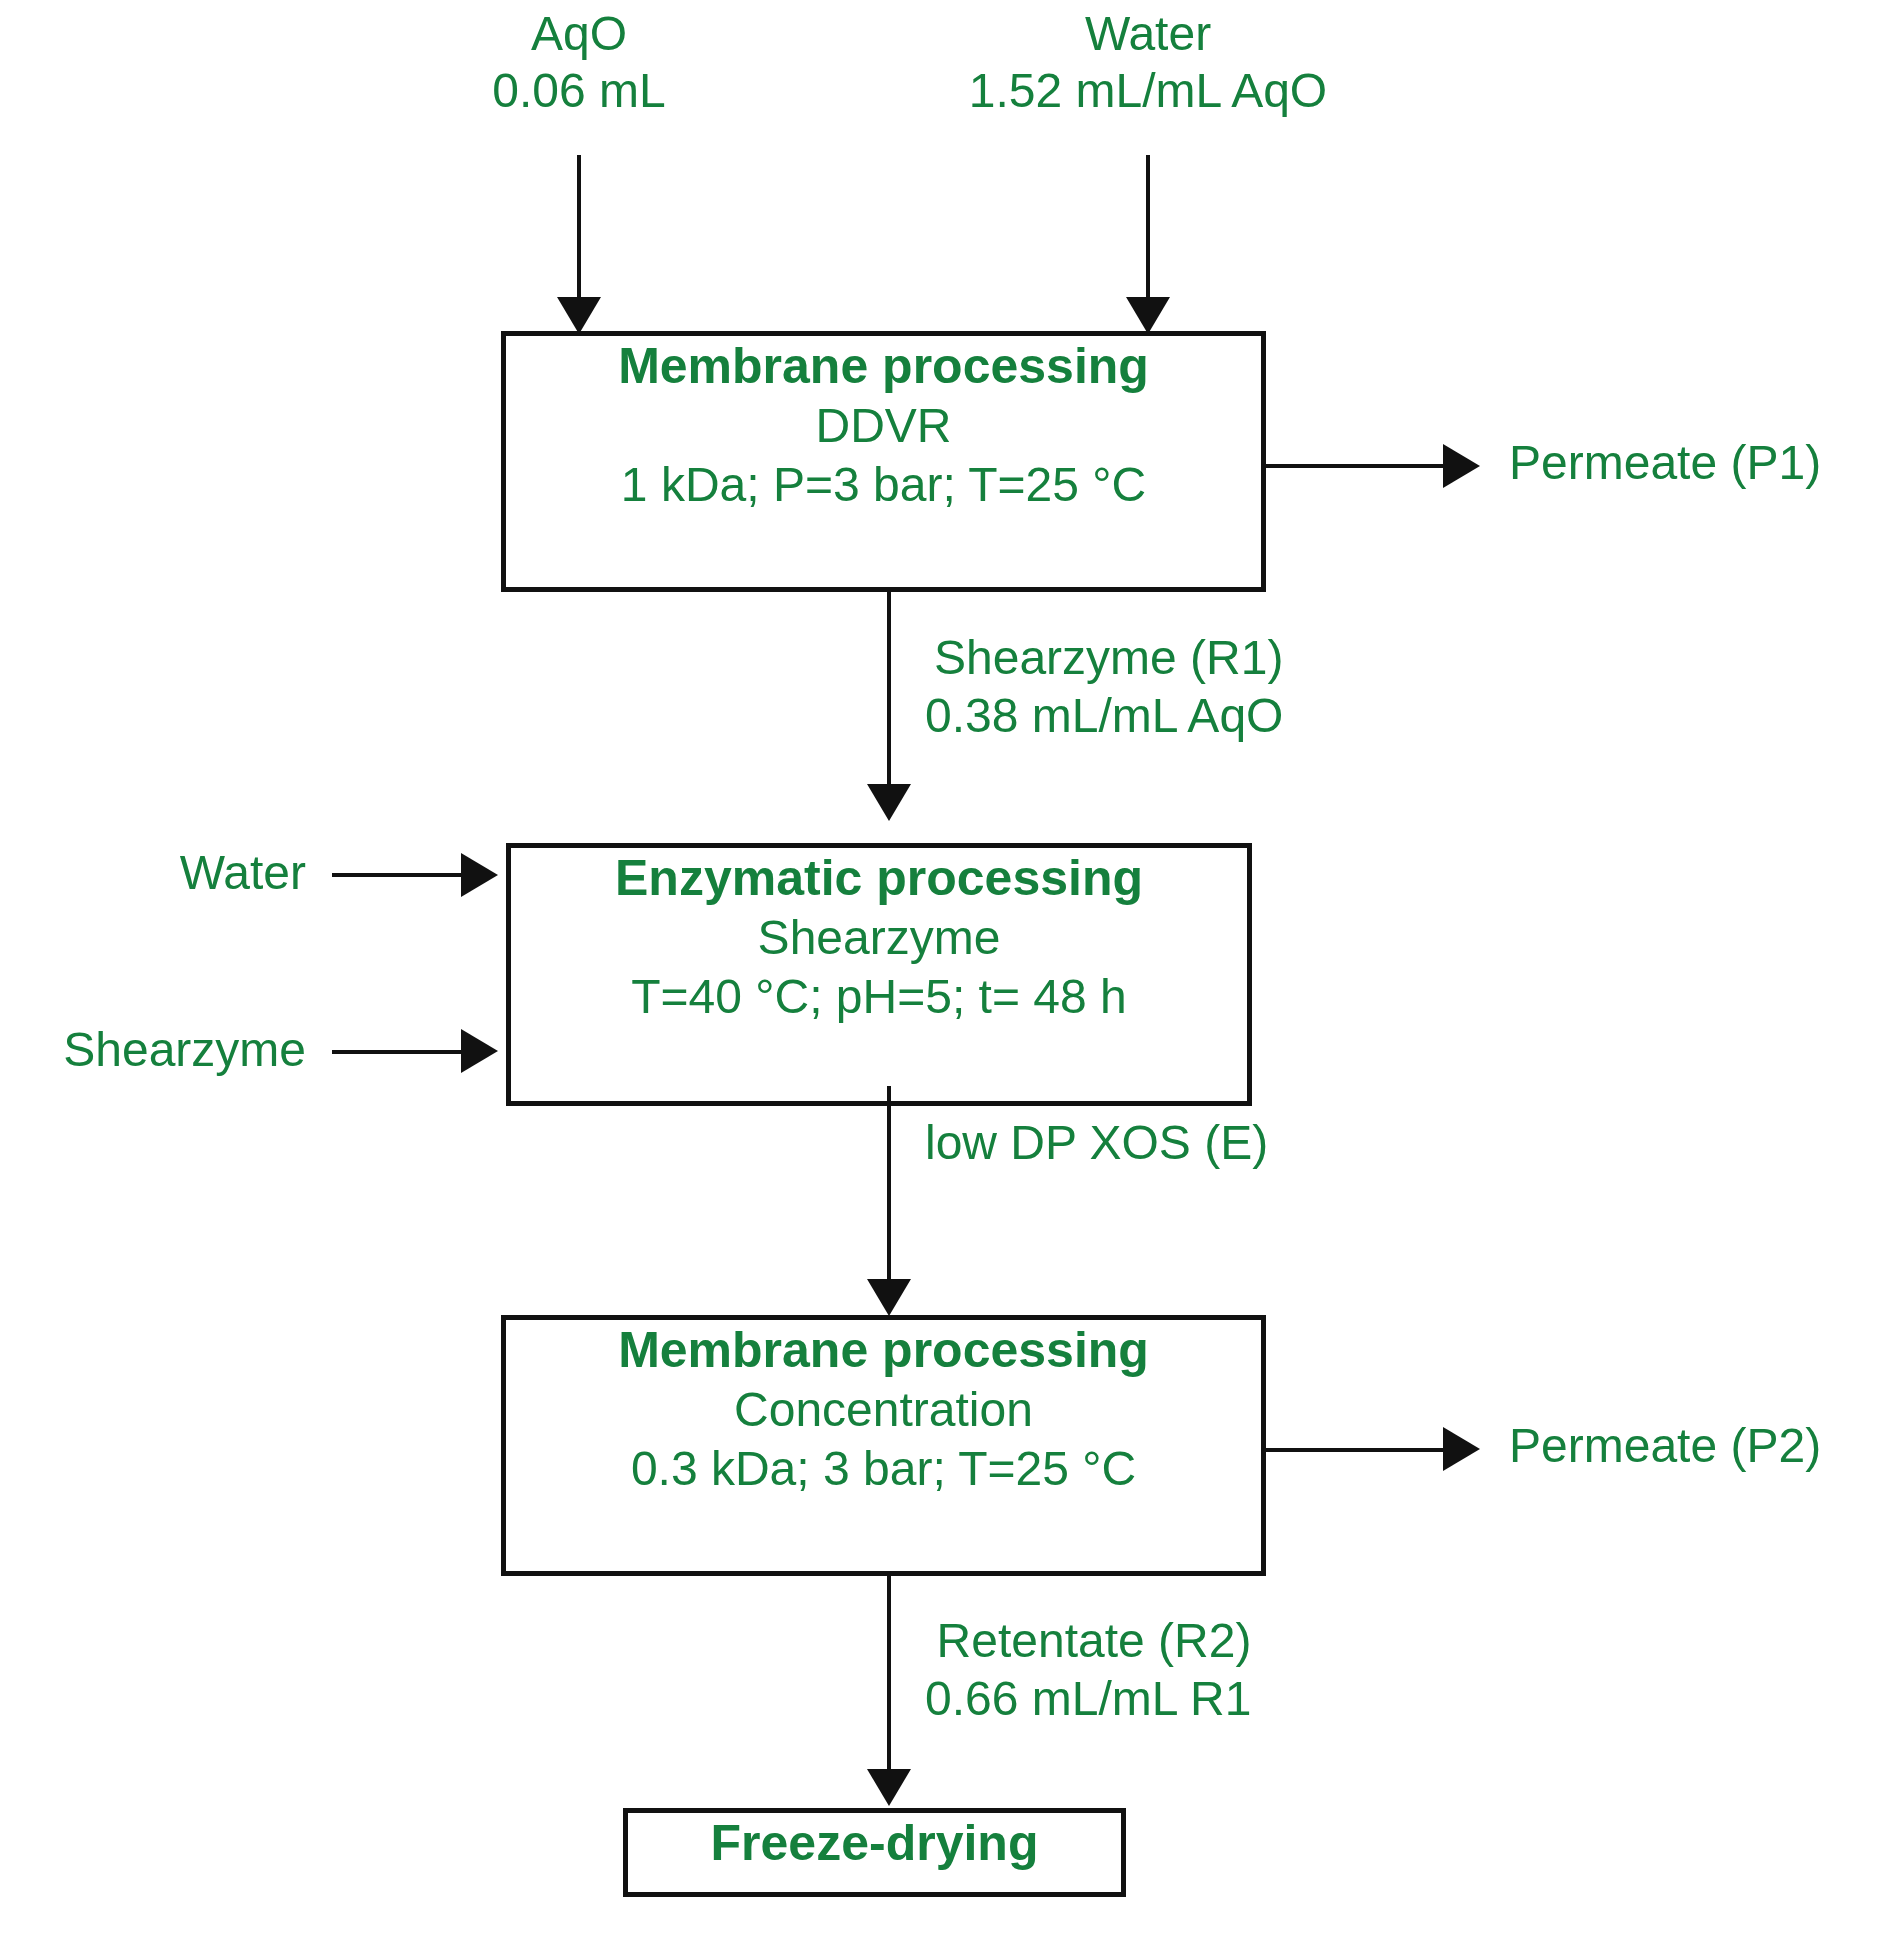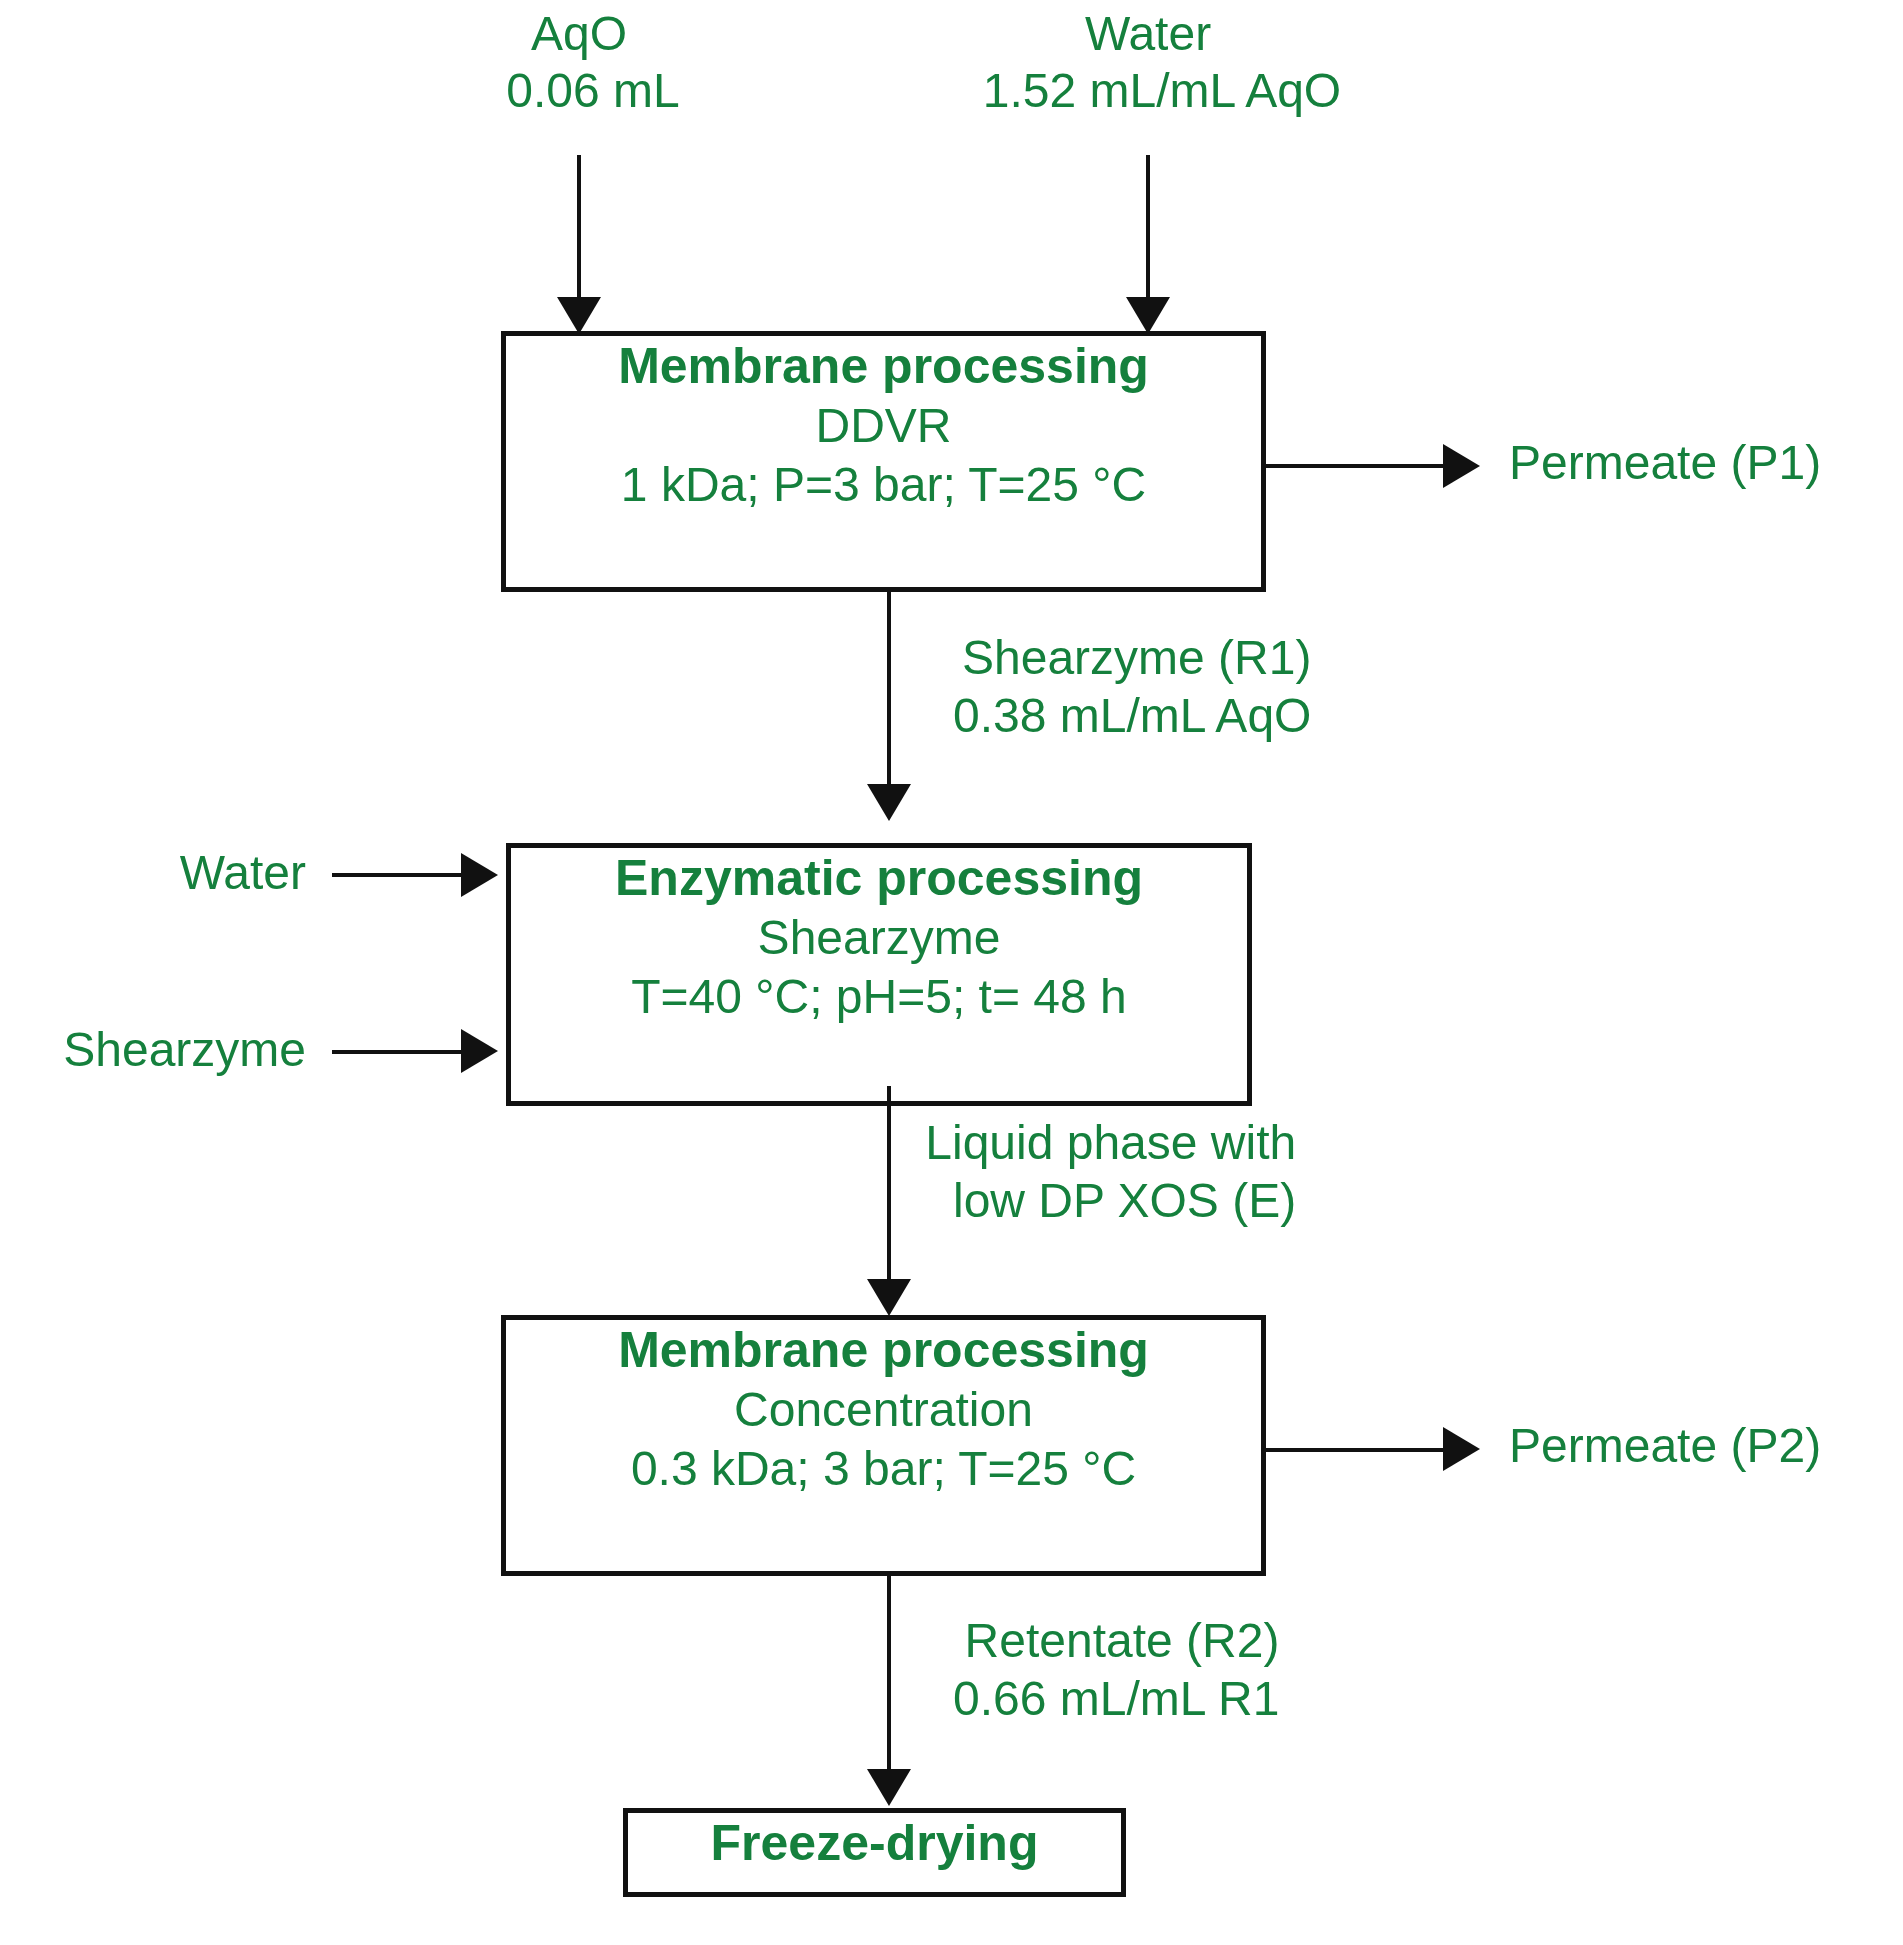--- a/index.html
+++ b/index.html
@@ -45,21 +45,21 @@
   .label {
     position: absolute;
     font-size: 48px;
     line-height: 1.20;
     white-space: nowrap;
   }
   .label.center  { text-align: center; transform: translateX(-50%); }
   .label.right   { text-align: right; transform: translateX(-100%); }
   .label.left    { text-align: right; }
   .label .l1 { display: block; }
-  .label .l2 { display: block; margin-left: 28px; }
+  .label .l2 { display: block; }
 
   
   .vline {
     position: absolute;
     width: 4px;
     background: #111111;
     transform: translateX(-50%);
   }
   .hline {
     position: absolute;
@@ -133,21 +133,20 @@
   <div class="hline" style="left:332px; top:873px; width:129px;"></div>
   <div class="arrow-right" style="left:461px; top:875px;"></div>
 
   <div class="label right" style="left:306px; top:1021px;">Shearzyme</div>
   <div class="hline" style="left:332px; top:1050px; width:129px;"></div>
   <div class="arrow-right" style="left:461px; top:1051px;"></div>
 
   <div class="vline" style="left:889px; top:1086px; height:196px;"></div>
   <div class="arrow-down" style="left:889px; top:1279px;"></div>
   <div class="label left" style="left:925px; top:1114px;">
-    <span class="l1">Liquid phase with</span>
     <span class="l2">low DP XOS (E)</span>
   </div>
 
   <div class="box" style="left:501px; top:1315px; width:765px; height:261px;">
     <div class="box-title">Membrane processing</div>
     <div class="box-line">Concentration</div>
     <div class="box-line">0.3 kDa; 3 bar; T=25 °C</div>
   </div>
 
   <div class="hline" style="left:1266px; top:1448px; width:177px;"></div>

